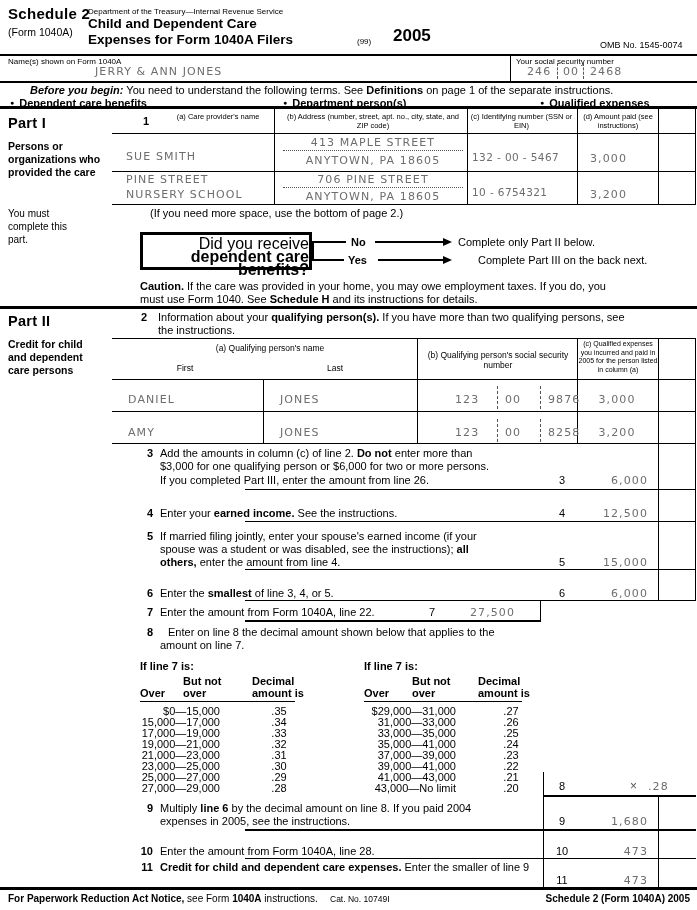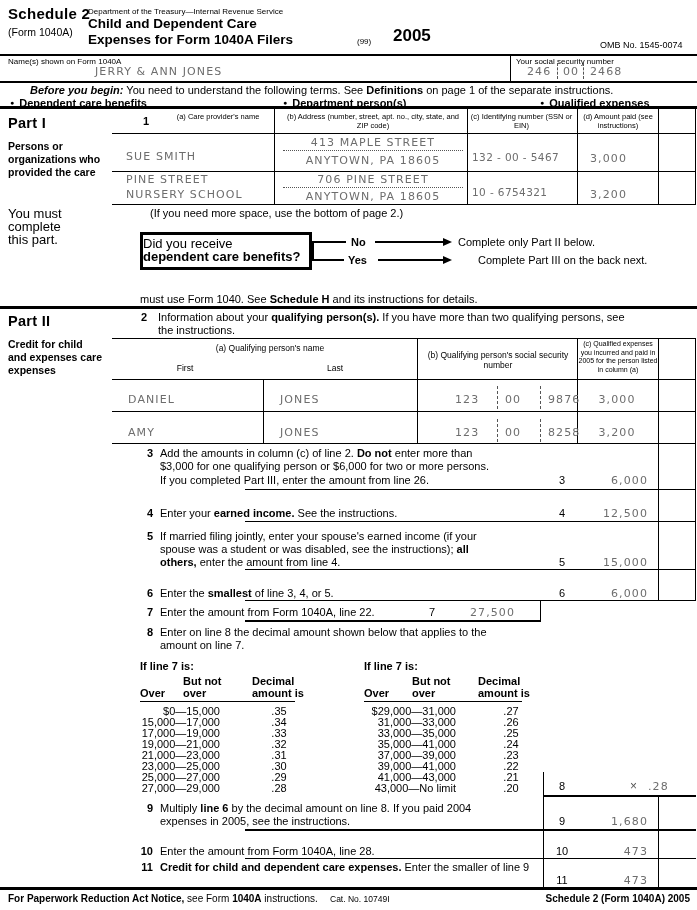--- a/index.html
+++ b/index.html
@@ -16,21 +16,21 @@
   .xs{font-size:7.5px;line-height:8.6px}
   .h85{font-size:8.5px;line-height:10px}
   .pt{font-size:14.5px;font-weight:bold;letter-spacing:.3px}
   .sb{font-size:10.5px;font-weight:bold;line-height:13px}
   .ctr{text-align:center}
   .rt{text-align:right}
   .hw{font-family:"DejaVu Sans",sans-serif;color:#6d6d6d;letter-spacing:1.1px;font-size:11px;line-height:12px}
   .hws{font-family:"DejaVu Sans",sans-serif;color:#6d6d6d;letter-spacing:.4px;font-size:10.5px}
   .arw{position:absolute;width:0;height:0;border-top:4px solid transparent;border-bottom:4px solid transparent;border-left:9px solid #000}
   .blt::before{content:"●";font-size:7px;vertical-align:2px;margin-right:5px}
-  .fbox{position:absolute;border:3px solid #000;text-align:left;font-size:13px;line-height:13px}
+  .fbox{position:absolute;border:3px solid #000;text-align:right;font-size:16px;line-height:13px}
 </style>
 </head>
 <body>
 
 <div class="form">
 
   <div class="a pt" style="left:8px;top:5px;font-size:15px">Schedule 2</div>
   <div class="a" style="left:8px;top:26px;font-size:10.5px">(Form 1040A)</div>
   <div class="a sm" style="left:88px;top:7px">Department of the Treasury—Internal Revenue Service</div>
   <div class="a b" style="left:88px;top:16px;font-size:13.5px">Child and Dependent Care</div>
@@ -54,21 +54,21 @@
   <div class="a t" style="left:30px;top:84px">
     <span class="b it">Before you begin:</span><span> You need to understand the following terms. See </span><span class="b">Definitions</span><span> on page 1 of the separate instructions.</span>
   </div>
   <div class="a t b blt" style="left:10px;top:96px">Dependent care benefits</div>
   <div class="a t b blt" style="left:283px;top:96px">Department person(s)</div>
   <div class="a t b blt" style="left:540px;top:96px">Qualified expenses</div>
   <i class="ln" style="left:0;top:106px;width:697px;height:3px"></i>
 
   <div class="a pt" style="left:8px;top:115px">Part I</div>
   <div class="a sb wrap" style="left:8px;top:140px;width:96px">Persons or organizations who provided the care</div>
-  <div class="a wrap" style="left:8px;top:207px;width:76px;font-size:13px;line-height:13px">You must complete this part.</div>
+  <div class="a wrap" style="left:8px;top:207px;width:76px;font-size:10px;line-height:13px">You must complete this part.</div>
 
   <i class="ln" style="left:112px;top:108px;width:584px;height:1px"></i>
   <i class="ln" style="left:112px;top:133px;width:584px;height:1px"></i>
   <i class="ln" style="left:112px;top:171px;width:584px;height:1px"></i>
   <i class="ln" style="left:112px;top:204px;width:584px;height:1px"></i>
   <i class="ln" style="left:274px;top:108px;width:1px;height:96px"></i>
   <i class="ln" style="left:467px;top:108px;width:1px;height:96px"></i>
   <i class="ln" style="left:577px;top:108px;width:1px;height:96px"></i>
   <i class="ln" style="left:658px;top:108px;width:1px;height:96px"></i>
   <i class="ln" style="left:695px;top:108px;width:1px;height:96px"></i>
@@ -105,27 +105,30 @@
   <div class="a t b" style="left:351px;top:236px">No</div>
   <i class="ln" style="left:375px;top:241px;width:68px;height:2px"></i>
   <i class="arw" style="left:443px;top:238px"></i>
   <div class="a t" style="left:458px;top:236px">Complete only Part II below.</div>
   <i class="ln" style="left:312px;top:259px;width:32px;height:2px"></i>
   <div class="a t b" style="left:348px;top:254px">Yes</div>
   <i class="ln" style="left:378px;top:259px;width:65px;height:2px"></i>
   <i class="arw" style="left:443px;top:256px"></i>
   <div class="a t" style="left:478px;top:254px">Complete Part III on the back next.</div>
 
+  <div class="a t" style="left:140px;top:280px">
+    <span class="b">Caution.</span><span> If the care was provided in your home, you may owe employment taxes. If you do, you</span>
+  </div>
   <div class="a t" style="left:140px;top:293px">
     <span>must use Form 1040. See </span><span class="b">Schedule H</span><span> and its instructions for details.</span>
   </div>
   <i class="ln" style="left:0;top:306px;width:697px;height:3px"></i>
 
   <div class="a pt" style="left:8px;top:313px">Part II</div>
-  <div class="a sb wrap" style="left:8px;top:338px;width:96px">Credit for child and expenses care expenses</div>
+  <div class="a sb wrap" style="left:8px;top:338px;width:96px">Credit for child and dependent care persons</div>
 
   <div class="a t b" style="left:141px;top:311px">2</div>
   <div class="a t" style="left:158px;top:311px">
     <span>Information about your </span><span class="b">qualifying person(s).</span><span> If you have more than two qualifying persons, see</span>
   </div>
   <div class="a t" style="left:158px;top:324px">the instructions.</div>
 
   <i class="ln" style="left:112px;top:338px;width:584px;height:1px"></i>
   <i class="ln" style="left:112px;top:379px;width:584px;height:1px"></i>
   <i class="ln" style="left:112px;top:411px;width:584px;height:1px"></i>
@@ -199,21 +202,21 @@
   <i class="ln" style="left:245px;top:600px;width:451px;height:1px"></i>
 
   <div class="a t b rt" style="left:133px;top:606px;width:20px">7</div>
   <div class="a t" style="left:160px;top:606px">Enter the amount from Form 1040A, line 22.</div>
   <div class="a t ctr" style="left:422px;top:606px;width:20px">7</div>
   <div class="a hw ctr" style="left:450px;top:607px;width:85px">27,500</div>
   <i class="ln" style="left:245px;top:620px;width:296px;height:2px"></i>
   <i class="ln" style="left:540px;top:600px;width:1px;height:22px"></i>
 
   <div class="a t b rt" style="left:133px;top:626px;width:20px">8</div>
-  <div class="a t" style="left:160px;top:626px">Enter on line 8 the decimal amount shown below that applies to the</div>
+  <div class="a t" style="left:168px;top:626px">Enter on line 8 the decimal amount shown below that applies to the</div>
   <div class="a t" style="left:160px;top:639px">amount on line 7.</div>
 
   <div class="a t b" style="left:140px;top:660px">If line 7 is:</div>
   <div class="a t b" style="left:364px;top:660px">If line 7 is:</div>
 
   <div class="a t b" style="left:183px;top:675px">But not</div>
   <div class="a t b" style="left:252px;top:675px">Decimal</div>
   <div class="a t b" style="left:140px;top:687px">Over</div>
   <div class="a t b" style="left:183px;top:687px">over</div>
   <div class="a t b" style="left:252px;top:687px">amount is</div>

